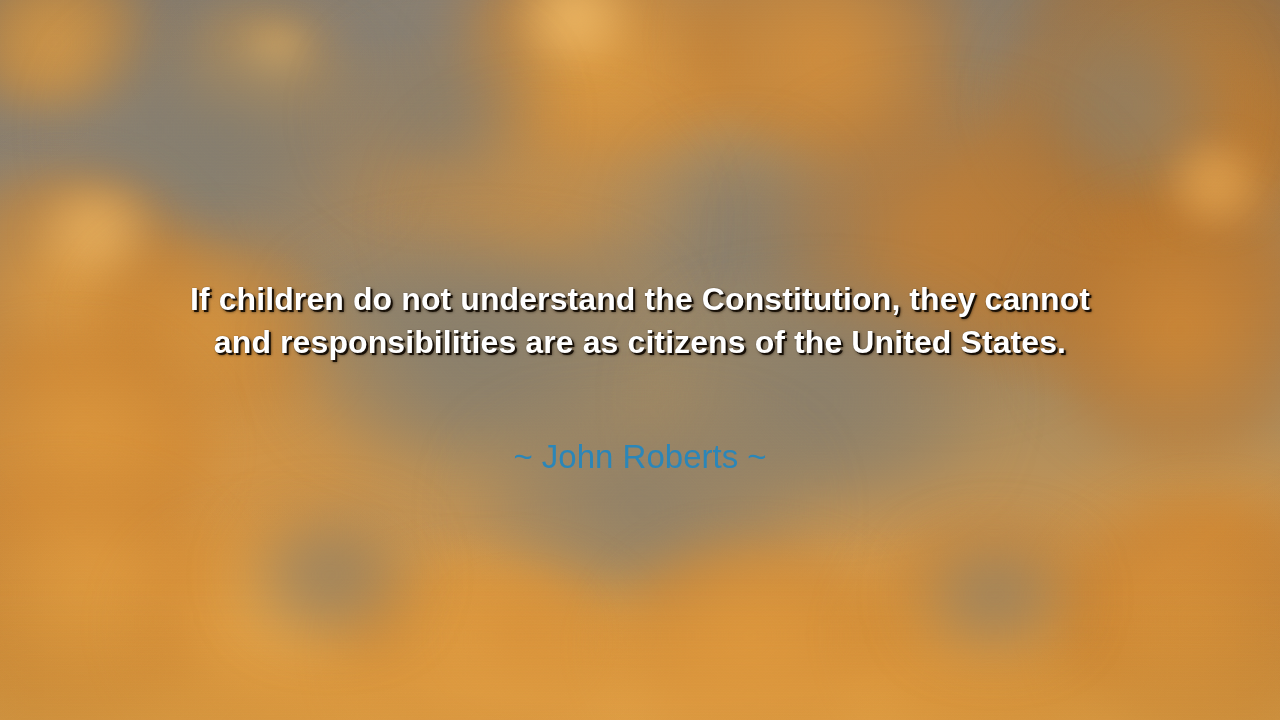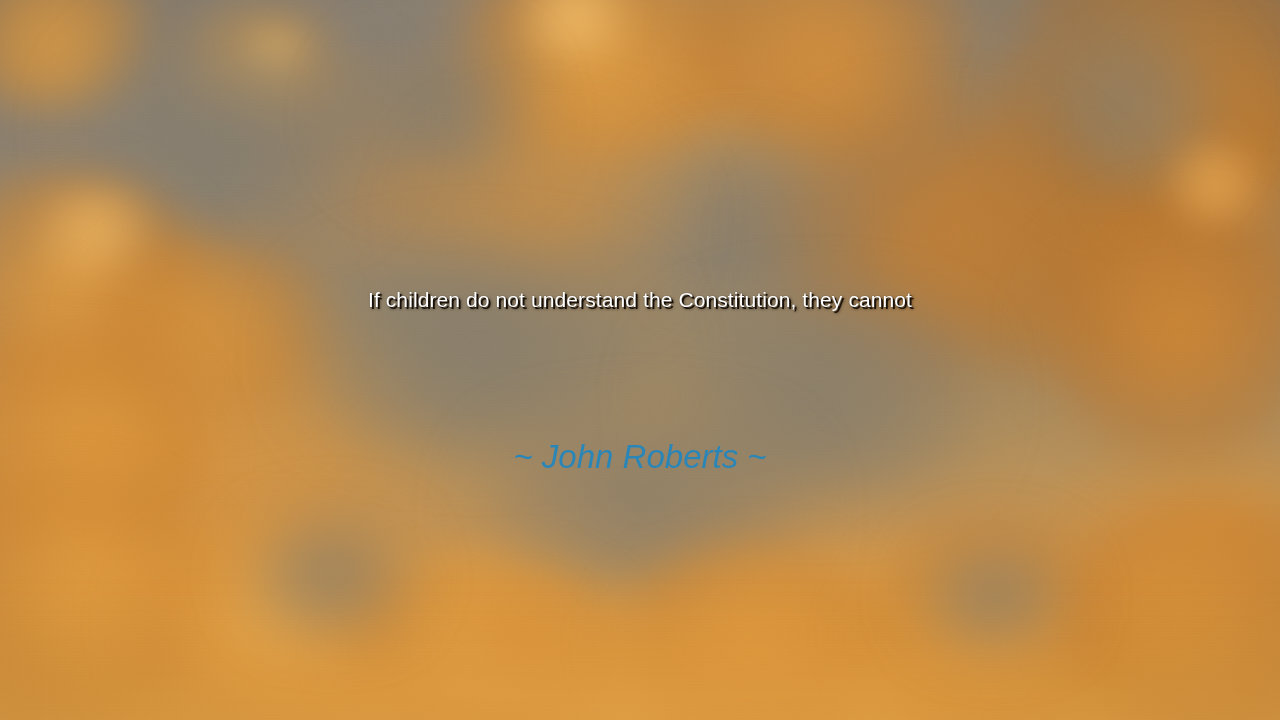--- a/index.html
+++ b/index.html
@@ -107,44 +107,43 @@
     position: absolute;
     left: 50%;
     transform: translateX(-50%);
     top: 278px;
     width: 1180px;
     text-align: center;
   }
 
   .quote-line {
     color: #ffffff;
-    font-size: 21px;
+    font-size: 32px;
     line-height: 43px;
-    font-weight: 400;
+    font-weight: 700;
     letter-spacing: 0.1px;
     white-space: nowrap;
     text-shadow:
       2px 2px 0 rgba(20,12,4,0.92),
       2px 2px 3px rgba(20,12,4,0.75),
       0 0 1px rgba(20,12,4,0.55);
   }
 
   .attribution {
     position: absolute;
     left: 50%;
     transform: translateX(-50%);
     top: 437px;
     width: 1180px;
     text-align: center;
     color: #2b86b8;
     font-size: 33px;
     line-height: 40px;
     font-weight: 400;
     white-space: nowrap;
-    font-style: italic;
   }
 </style>
 </head>
 <body>
 
 <div class="stage">
 
   <div class="sky-base"></div>
   <div class="glow-layer glow-a"></div>
   <div class="glow-layer glow-b"></div>
@@ -190,19 +189,20 @@
   <div class="hole" style="left:230px; top:520px; width:200px; height:110px;"></div>
   <div class="hole" style="left:900px; top:545px; width:190px; height:100px;"></div>
 
   <div class="grain"></div>
   <div class="vignette"></div>
 
   <div class="content">
 
     <div class="quote-block">
       <div class="quote-line">If children do not understand the Constitution, they cannot</div>
+      <div class="quote-line">and responsibilities are as citizens of the United States.</div>
     </div>
 
     <div class="attribution">~ John Roberts ~</div>
 
   </div>
 
 </div>
 
 </body></html>

